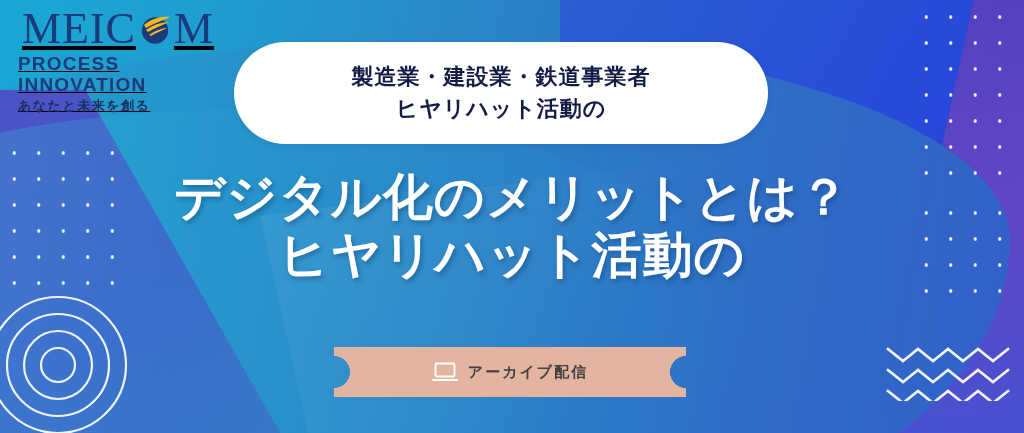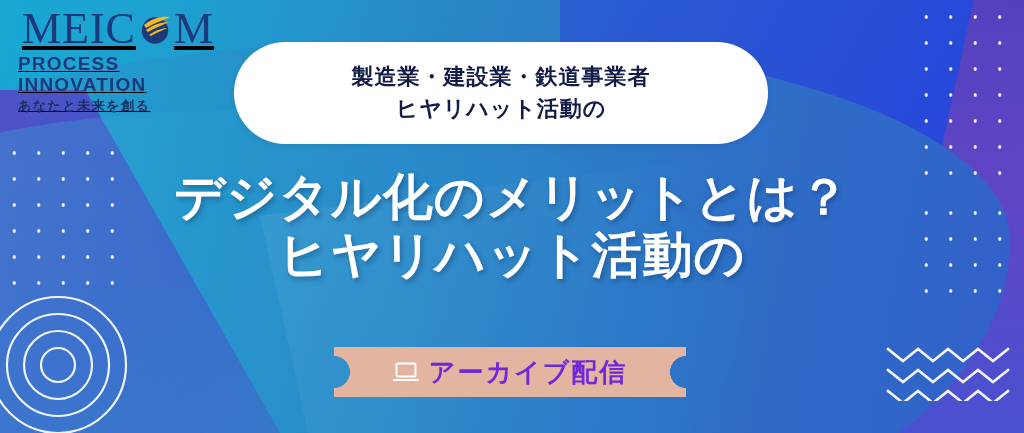--- a/index.html
+++ b/index.html
@@ -162,21 +162,21 @@
        radial-gradient(circle 16px at 352px 25px, transparent 99%, #000 100%);
     -webkit-mask-composite:source-in;
     mask-image:
        radial-gradient(circle 16px at 0px 25px, transparent 99%, #000 100%),
        radial-gradient(circle 16px at 352px 25px, transparent 99%, #000 100%);
     mask-composite:intersect;
   }
   .ribbon-icon{width:26px;height:22px;flex:0 0 auto;}
   .ribbon-icon svg{display:block;}
   .ribbon-text{
-    font-size:26px;font-weight:bold;color:#6d28d9;
+    font-size:15px;font-weight:bold;color:#404040;
     letter-spacing:2px;white-space:nowrap;
   }
 </style>
 </head>
 <body>
 
 <div id="banner">
 
   <div class="bg-layer bg-right-deep"></div>
   <div class="bg-layer bg-purple-right"></div>

